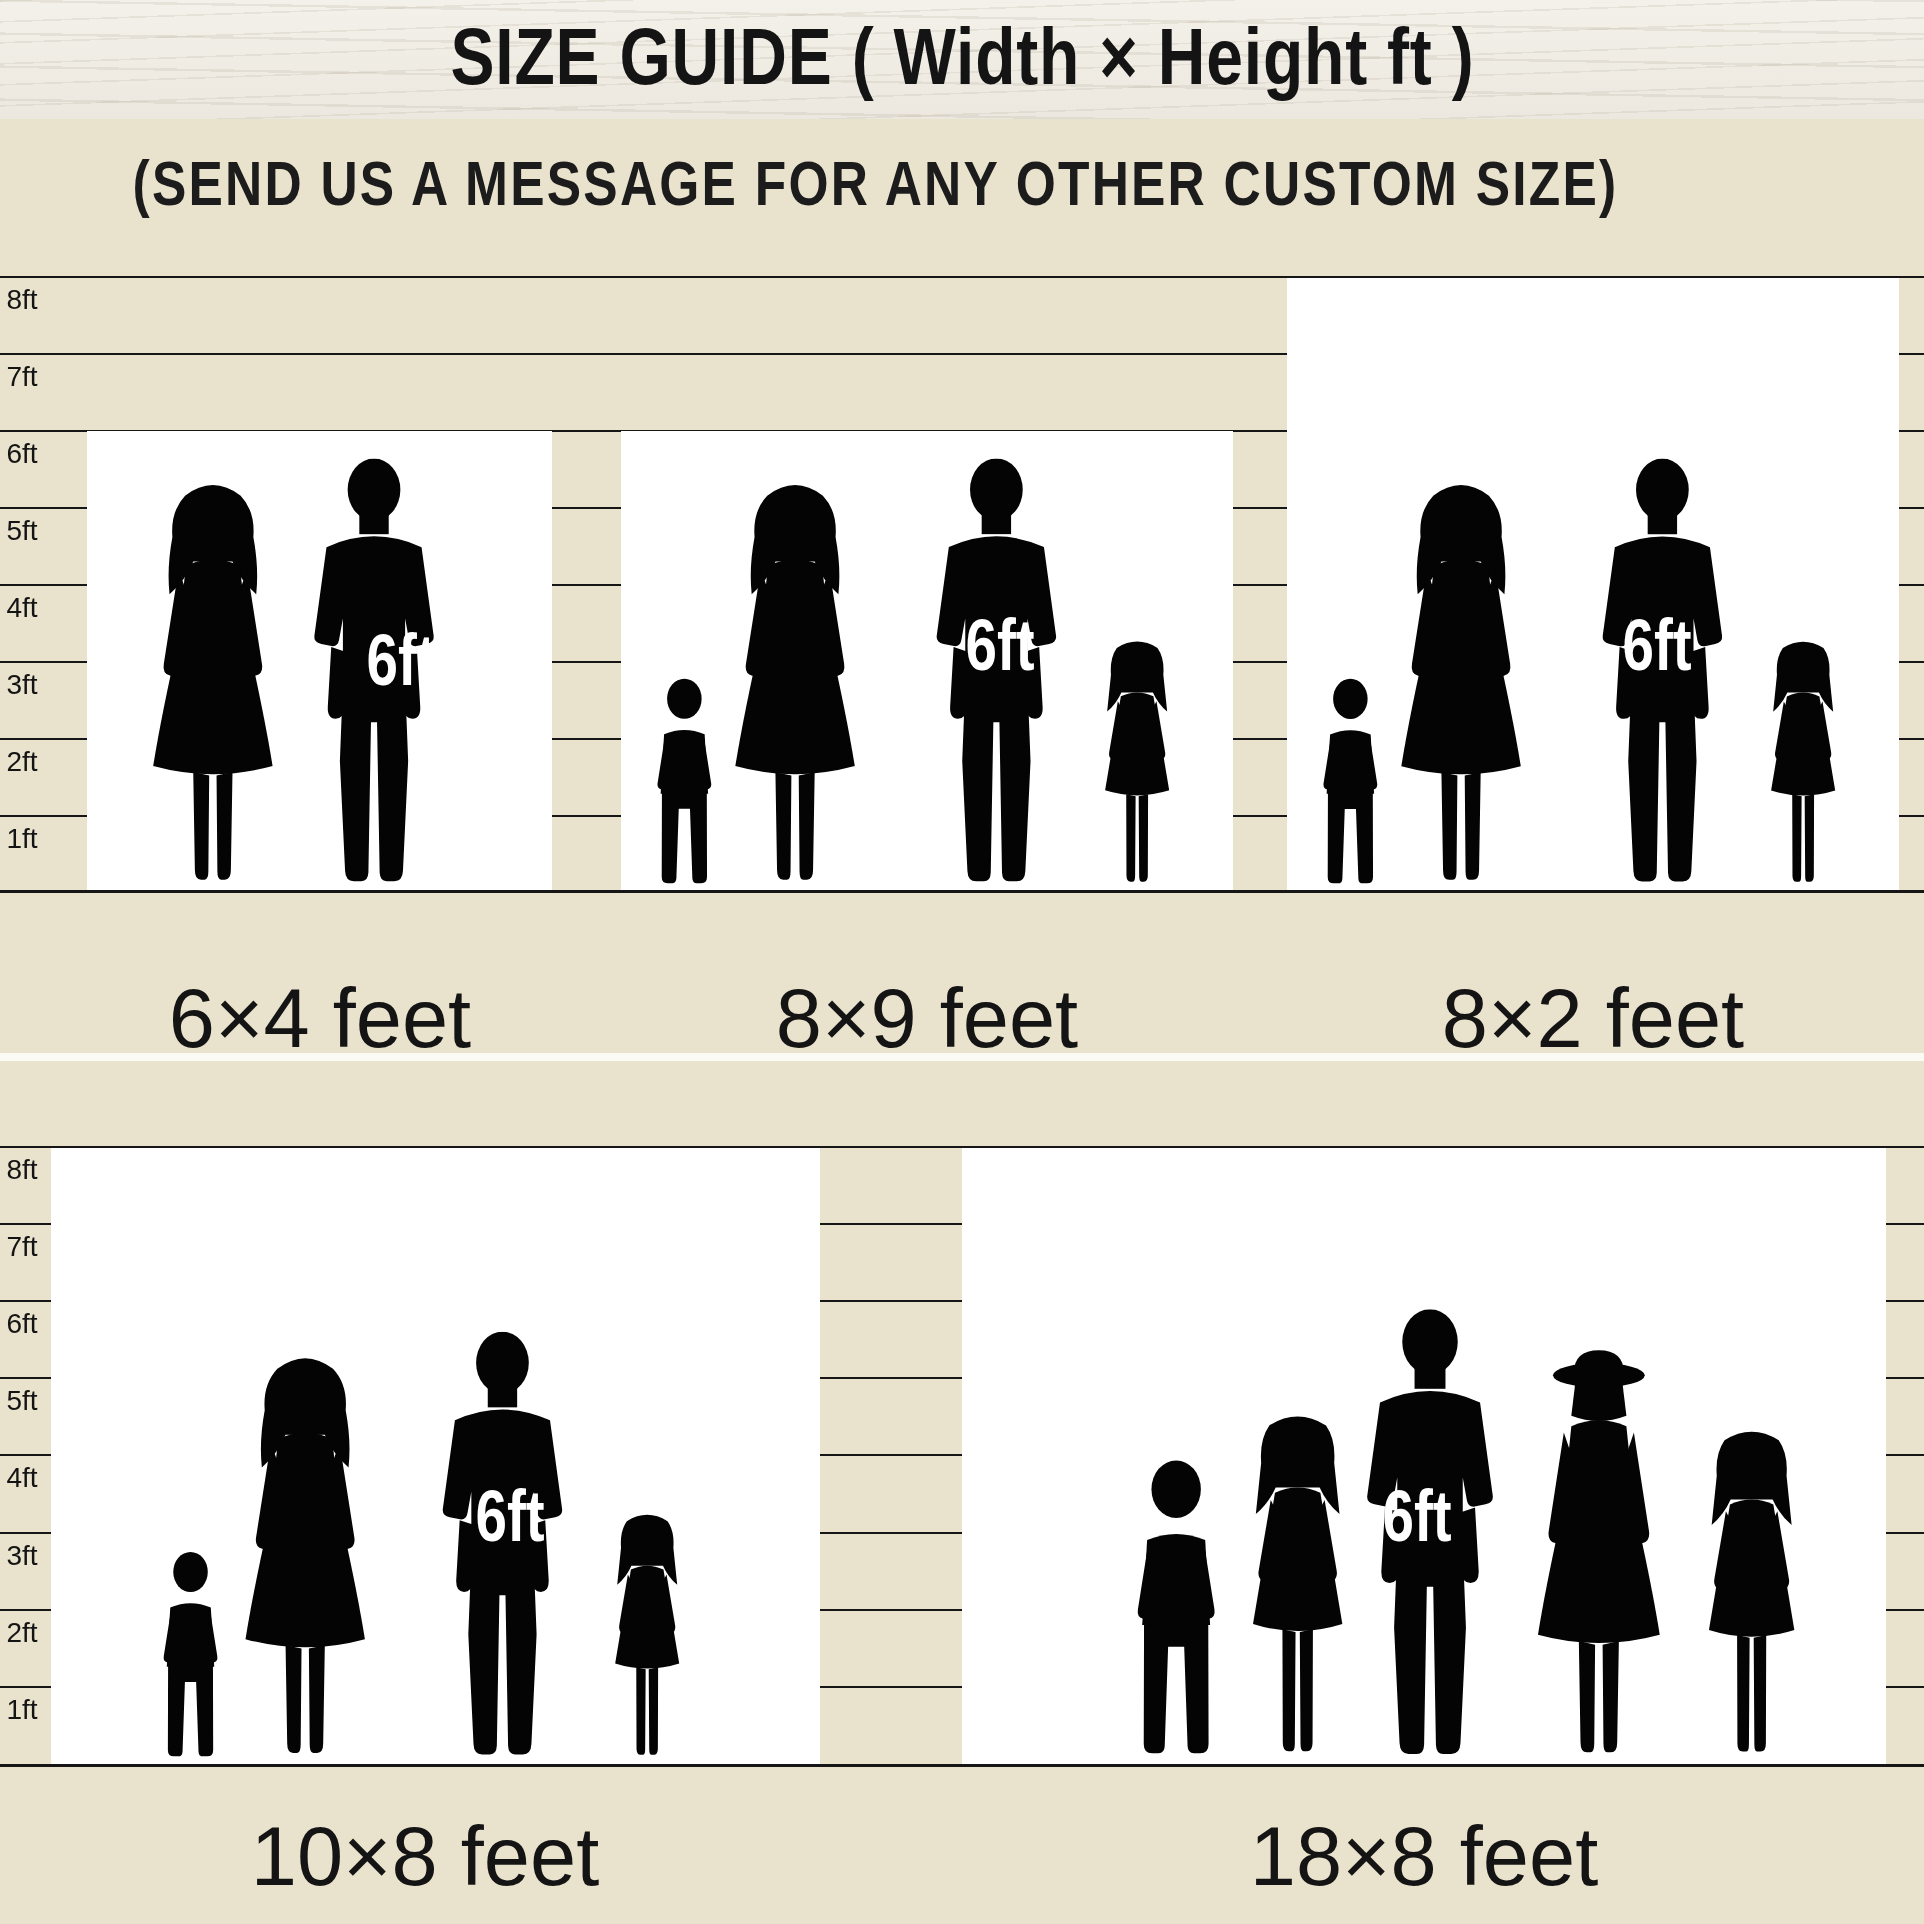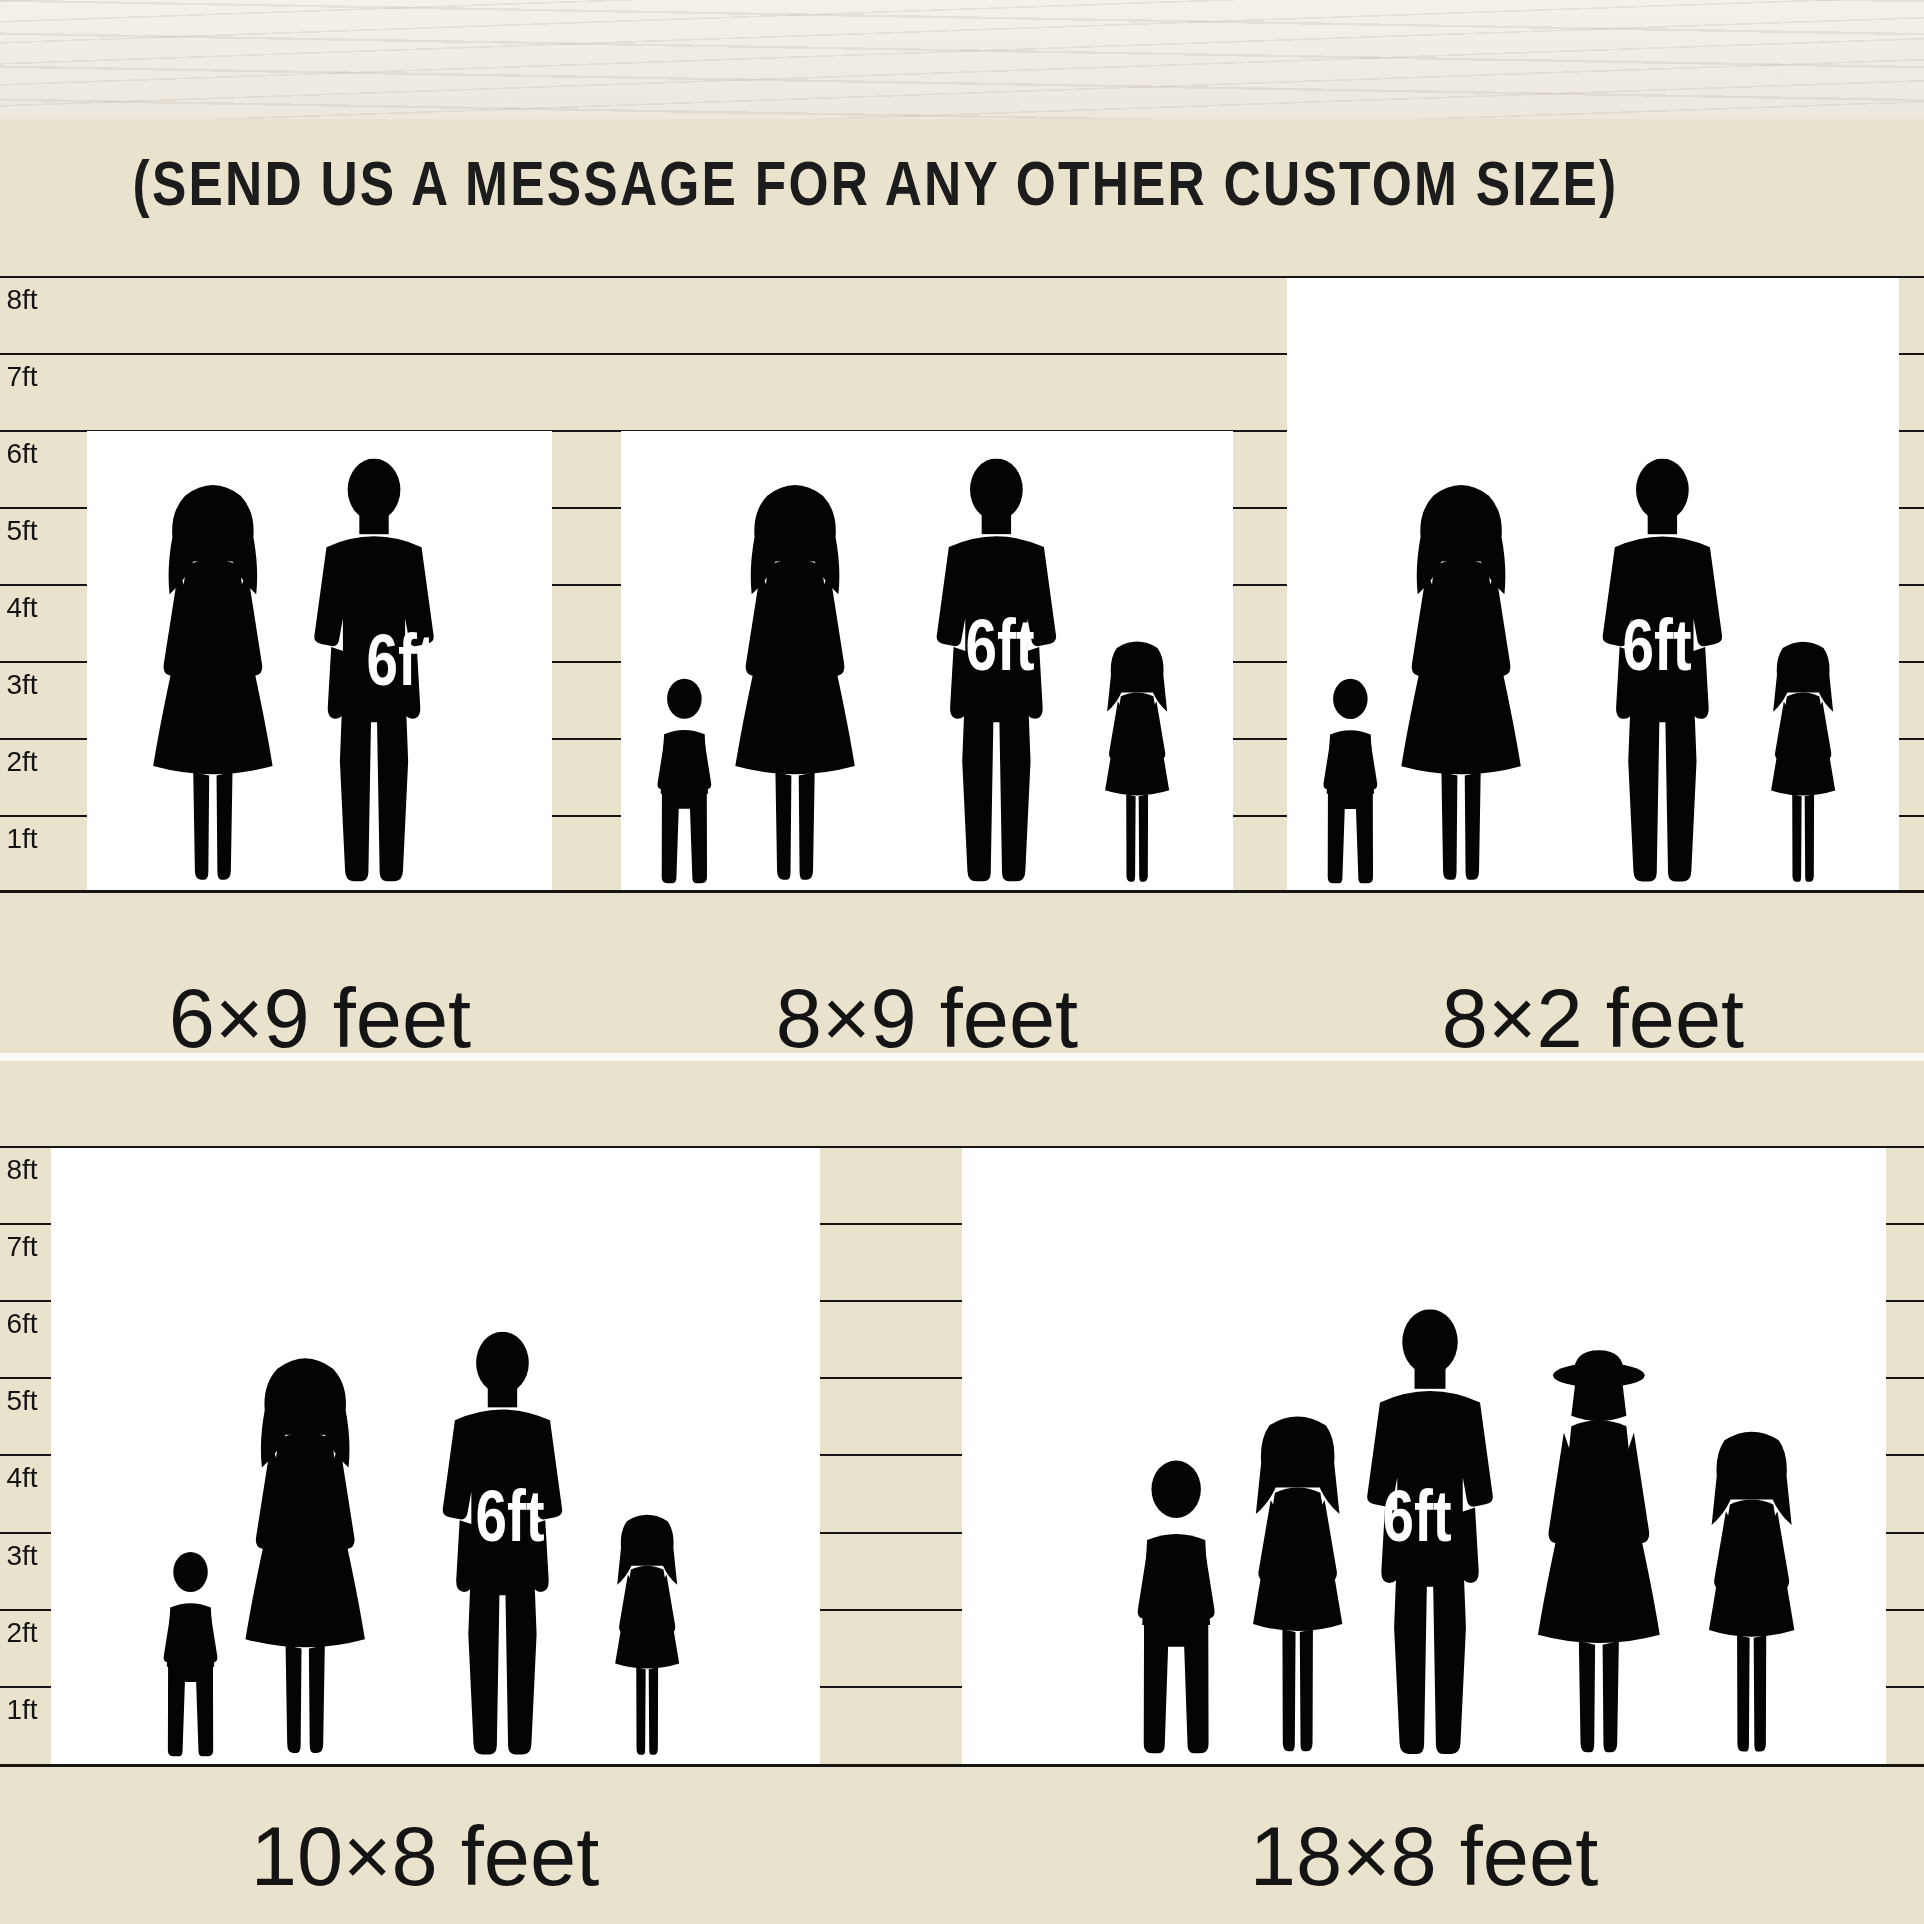--- a/index.html
+++ b/index.html
@@ -87,20 +87,21 @@
       <path d="M11.8,37 L28.2,37 Q32.6,56.5 34.6,69 Q20,73 5.4,69 Q7.4,56.5 11.8,37 Z"></path>
       <path d="M15.2,70.5 L15.6,94.8 Q15.6,97.2 17.1,97.2 L18,97.2 Q18.9,97.2 18.9,95 L19.1,71.4 Z"></path>
       <path d="M24.8,70.5 L24.4,94.8 Q24.4,97.2 22.9,97.2 L22,97.2 Q21.1,97.2 21.1,95 L20.9,71.4 Z"></path>
     </symbol>
   </defs>
 </svg>
 
 <div class="canvas">
 
   <div class="wood"></div>
+  <div class="title"><span>SIZE GUIDE ( Width × Height ft )</span></div>
   <div class="subtitle"><span>(SEND US A MESSAGE FOR ANY OTHER CUSTOM SIZE)</span></div>
 
   <div class="rline" style="top:276px"></div>
   <div class="rline" style="top:353px"></div>
   <div class="rline" style="top:430px"></div>
   <div class="rline" style="top:507px"></div>
   <div class="rline" style="top:584px"></div>
   <div class="rline" style="top:661px"></div>
   <div class="rline" style="top:738px"></div>
   <div class="rline" style="top:815px"></div>
@@ -136,21 +137,21 @@
   <div class="box" style="left:1287px;top:278px;width:612px;height:613px">
     <svg class="figures" viewBox="0 0 763 764">
       <use href="#p-boy" x="25" y="495" width="108" height="269"></use>
       <use href="#p-woman" x="115" y="254" width="204" height="510"></use>
       <use href="#p-man" x="360" y="225" width="216" height="539"></use>
       <use href="#p-girl" x="580" y="447" width="127" height="317"></use>
     </svg>
     <div class="sixft" style="left:370px;top:367px"><em>6ft</em></div>
   </div>
 
-  <div class="szlabel" style="left:320px;top:971px">6×9 feet</div>
+  <div class="szlabel" style="left:320px;top:971px">6×4 feet</div>
   <div class="szlabel" style="left:927px;top:971px">8×9 feet</div>
   <div class="szlabel" style="left:1593px;top:971px">8×2 feet</div>
 
   <div class="divider"></div>
 
   <div class="rline" style="top:1146px"></div>
   <div class="rline" style="top:1223px"></div>
   <div class="rline" style="top:1300px"></div>
   <div class="rline" style="top:1377px"></div>
   <div class="rline" style="top:1454px"></div>

